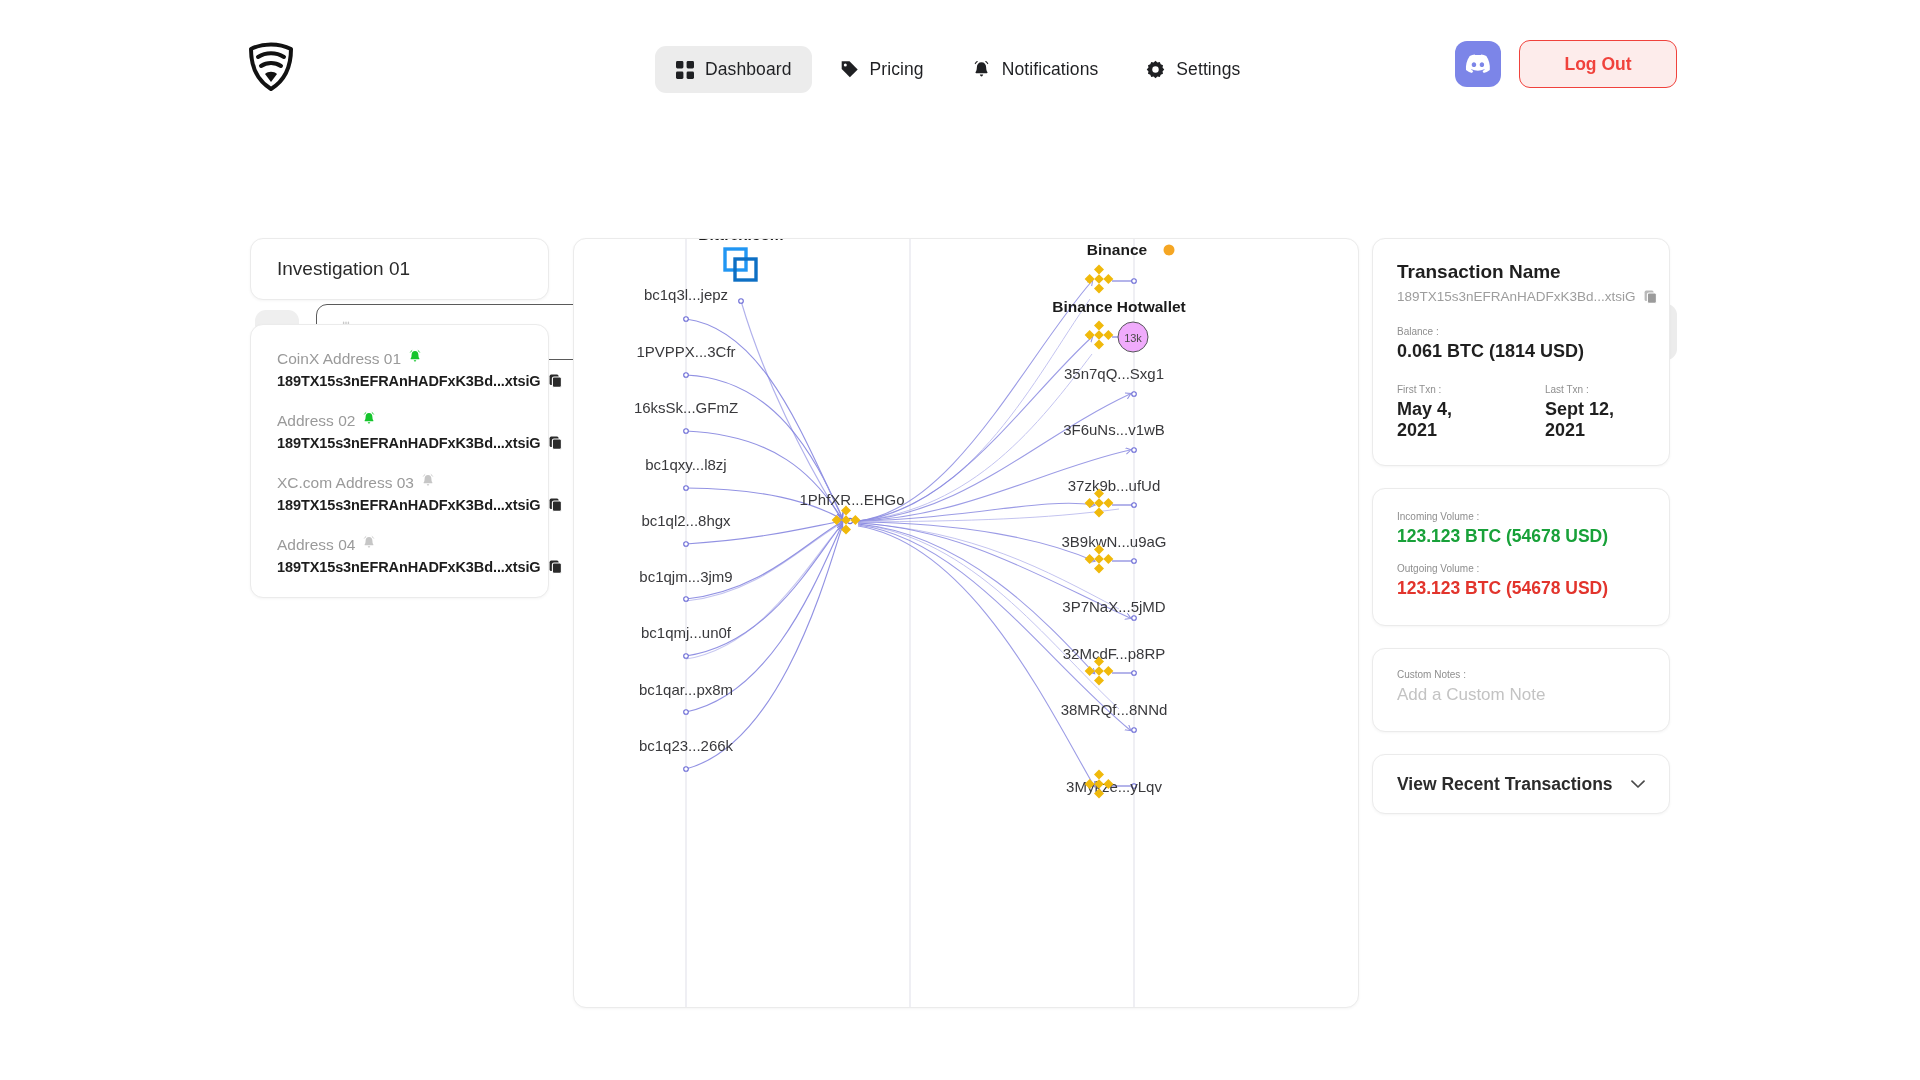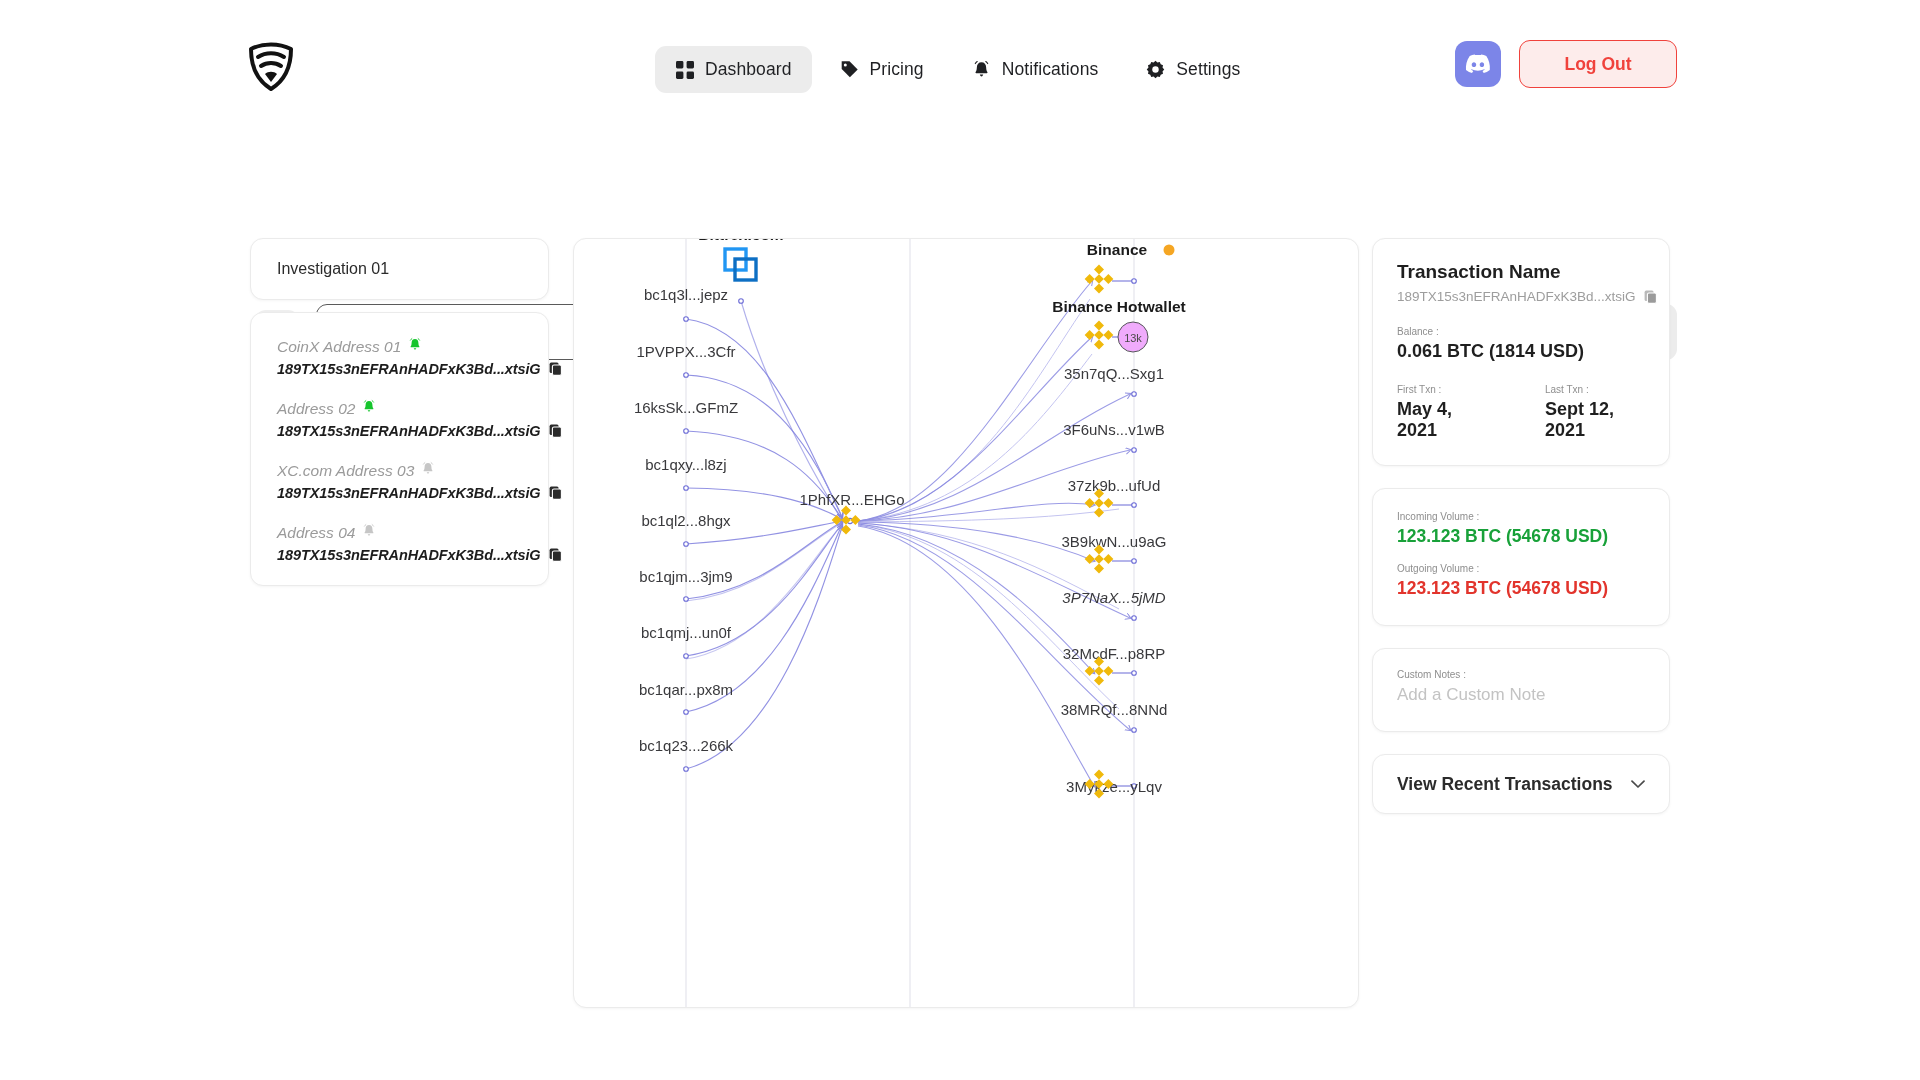--- a/index.html
+++ b/index.html
@@ -87,23 +87,23 @@
   }
 
   
   .sidebar { position: absolute; left: 250px; top: 238px; width: 299px; }
   .card {
     background: #fff; border: 1px solid #ebebeb; border-radius: 13px;
     box-shadow: 0 1px 3px rgba(0,0,0,.045);
   }
   .investigation {
     height: 62px; display: flex; align-items: center; padding: 8px 26px;
-    font-size: 16px; color: #2b2b2b; cursor: pointer;
-  }
-  .addr-card { margin-top: 12px; padding: 24px 26px 22px 26px; font-style: italic; }
+    font-size: 19px; color: #2b2b2b; cursor: pointer;
+  }
+  .addr-card { margin-top: 24px; padding: 24px 26px 22px 26px; }
   .addr-item { margin-bottom: 22px; }
   .addr-item:last-child { margin-bottom: 0; }
   .addr-title {
     display: flex; align-items: center; gap: 7px;
     font-size: 15.5px; color: #9a9a9a; margin-bottom: 5px;
   }
   .addr-hash {
     display: flex; align-items: center; gap: 8px;
     font-size: 14.5px; font-weight: 700; color: #1d1d1d; letter-spacing: -.1px;
   }
@@ -558,21 +558,21 @@
           <g fill="#f0b90b">
             <path d="M17 2.6 L22 7.6 L17 12.6 L12 7.6 Z"></path>
             <path d="M7.6 12 L12.6 17 L7.6 22 L2.6 17 Z"></path>
             <path d="M26.4 12 L31.4 17 L26.4 22 L21.4 17 Z"></path>
             <path d="M17 21.4 L22 26.4 L17 31.4 L12 26.4 Z"></path>
             <path d="M17 12.2 L21.8 17 L17 21.8 L12.2 17 Z"></path>
           </g>
         </svg>
     </div>
 
-    <div class="glabel" style="left:540px; top:358px;font-style:italic;">3P7NaX...5jMD</div>
+    <div class="glabel" style="left:540px; top:367px;">3P7NaX...5jMD</div>
 
     <div class="glabel" style="left:540px; top:414px;">32McdF...p8RP</div>
     <div class="node-ico" style="left:525px; top:434px;">
       <svg width="34" height="34" viewBox="0 0 34 34">
           <g fill="#f0b90b">
             <path d="M17 2.6 L22 7.6 L17 12.6 L12 7.6 Z"></path>
             <path d="M7.6 12 L12.6 17 L7.6 22 L2.6 17 Z"></path>
             <path d="M26.4 12 L31.4 17 L26.4 22 L21.4 17 Z"></path>
             <path d="M17 21.4 L22 26.4 L17 31.4 L12 26.4 Z"></path>
             <path d="M17 12.2 L21.8 17 L17 21.8 L12.2 17 Z"></path>

